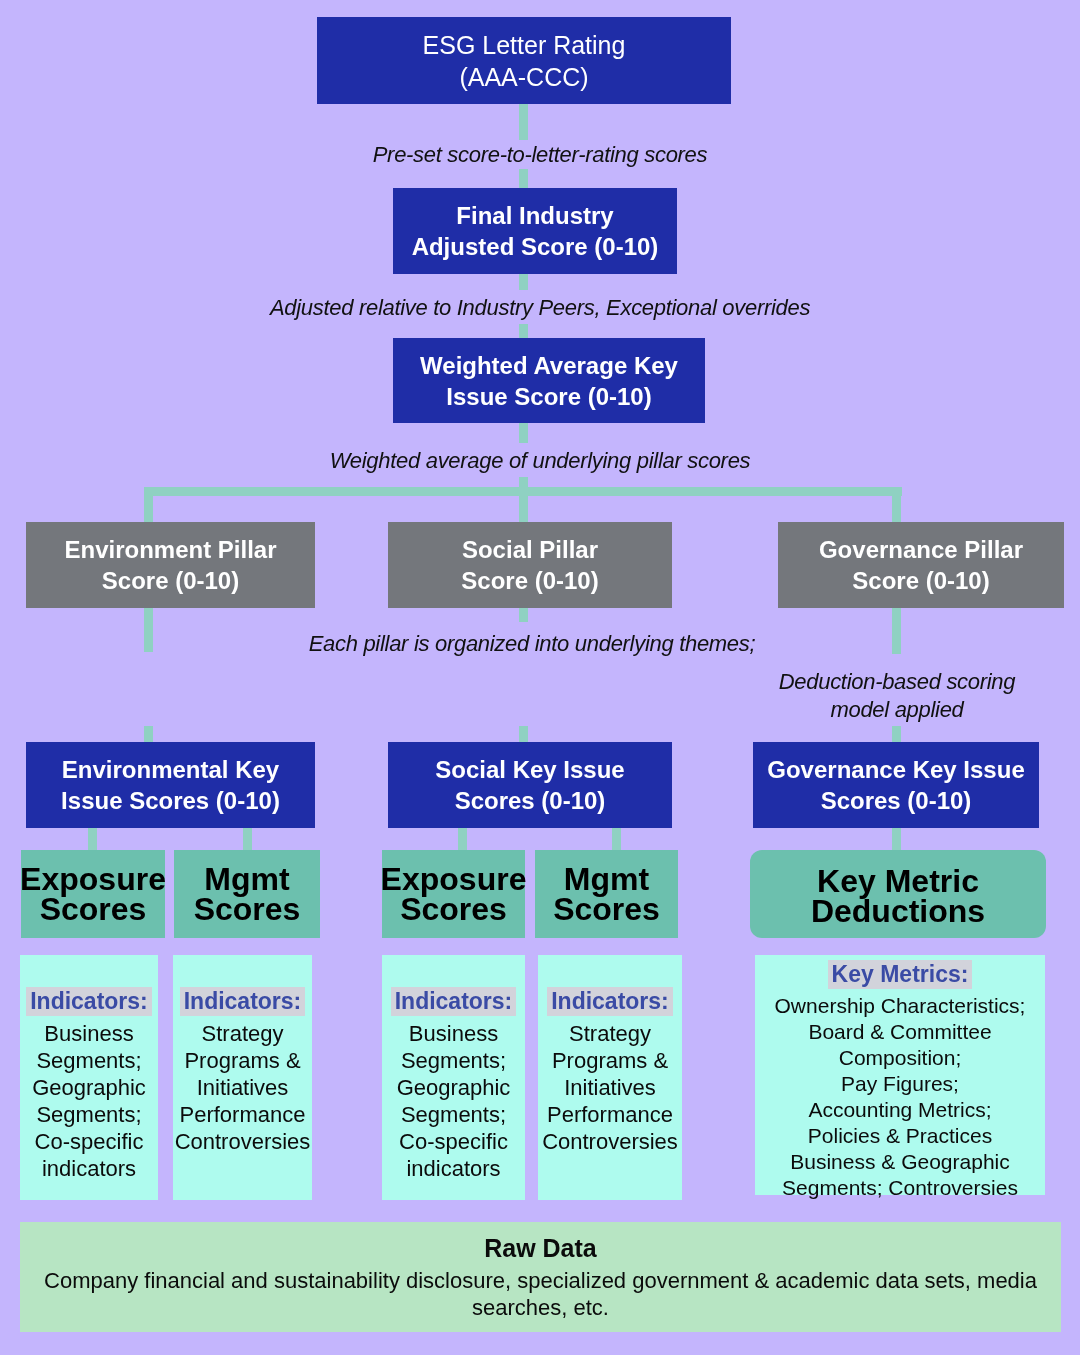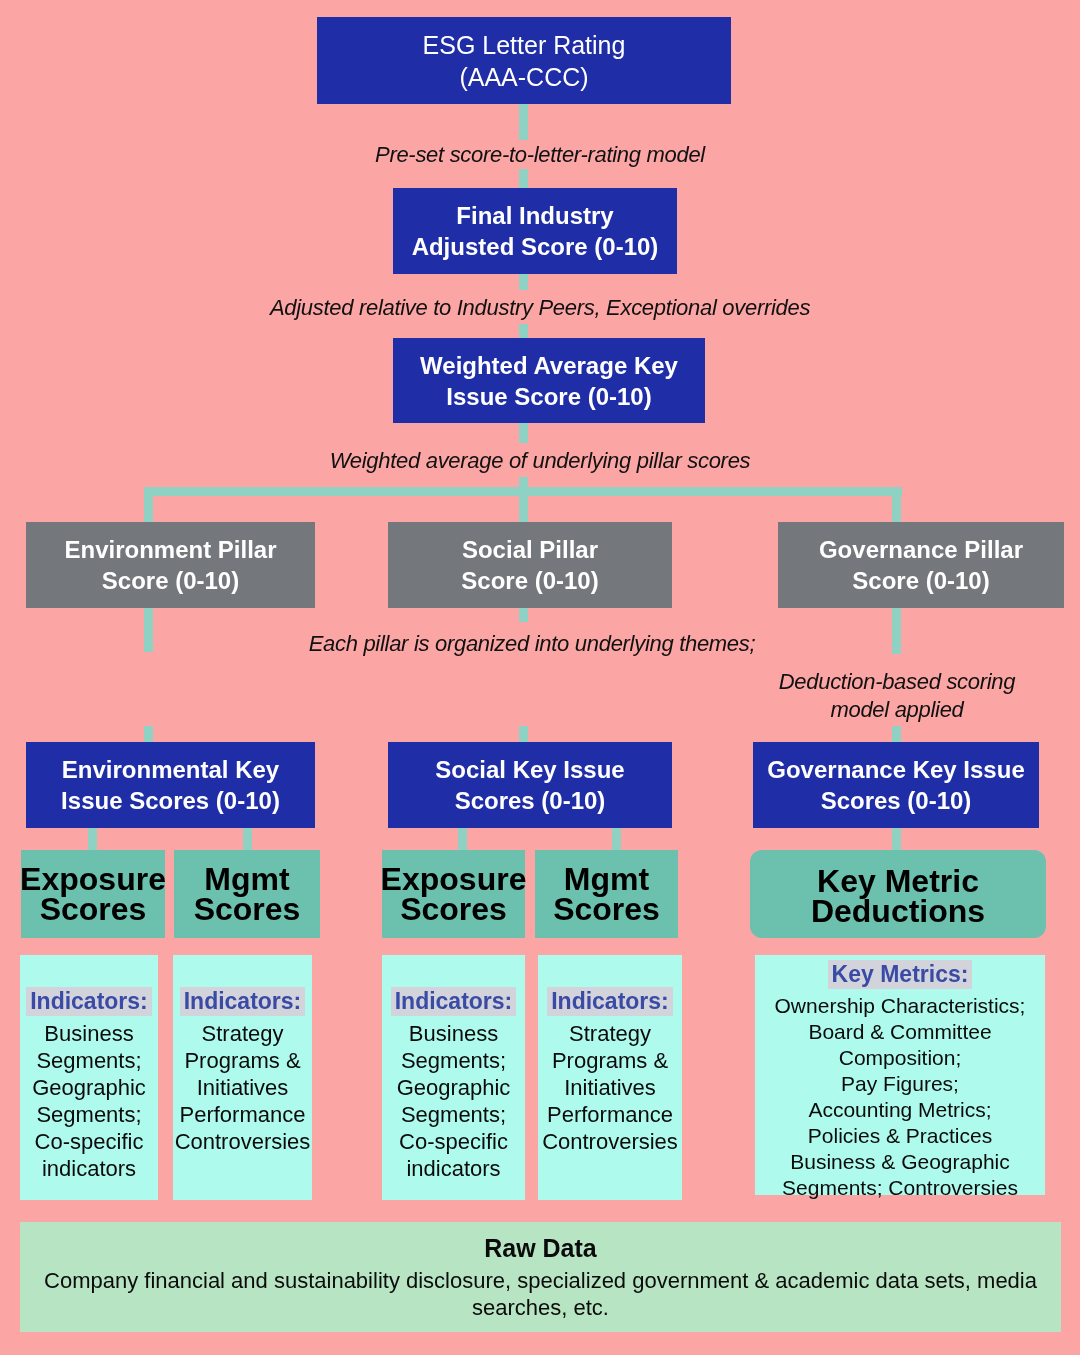--- a/index.html
+++ b/index.html
@@ -7,21 +7,21 @@
     --gray:#74777C;
     --teal-line:#8FD1C2;
     --teal:#6CC0AE;
     --cyan:#AEFBEE;
     --green:#B7E5C3;
     --ind-blue:#3A4BA5;
     --hl:#D2D3DB;
   }
   html,body{margin:0;padding:0;background:#fff;}
   #canvas{
-    position:relative;width:1080px;height:1355px;background:#fca5a5;
+    position:relative;width:1080px;height:1355px;background:#c4b5fd;
     font-family:"Liberation Sans","DejaVu Sans",sans-serif;overflow:hidden;
   }
   .box{
     position:absolute;display:flex;align-items:center;justify-content:center;
     text-align:center;white-space:pre-line;box-sizing:border-box;
   }
   .blue-box{background:var(--blue);color:#ffffff;font-weight:700;font-size:24px;line-height:31px;}
   .blue-box.regular{font-weight:400;font-size:25px;line-height:32px;}
   .gray-box{background:var(--gray);color:#ffffff;font-weight:700;font-size:24px;line-height:31px;}
   .teal-box{background:var(--teal);color:#000000;font-weight:700;font-size:32px;line-height:30px;}
@@ -50,21 +50,21 @@
 </style>
 </head>
 <body>
 
 <div id="canvas">
 
   <div class="box blue-box regular" style="left:317px;top:17px;width:414px;height:87px;">ESG Letter Rating
 (AAA-CCC)</div>
 
   <div class="conn" style="left:519px;top:104px;width:9px;height:36px;"></div>
-  <div class="note" style="left:0px;top:141px;width:1080px;">Pre-set score-to-letter-rating model</div>
+  <div class="note" style="left:0px;top:141px;width:1080px;">Pre-set score-to-letter-rating scores</div>
   <div class="conn" style="left:519px;top:169px;width:9px;height:19px;"></div>
 
   <div class="box blue-box" style="left:393px;top:188px;width:284px;height:86px;">Final Industry
 Adjusted Score (0-10)</div>
 
   <div class="conn" style="left:519px;top:274px;width:9px;height:16px;"></div>
   <div class="note" style="left:0px;top:294px;width:1080px;">Adjusted relative to Industry Peers, Exceptional overrides</div>
   <div class="conn" style="left:519px;top:324px;width:9px;height:14px;"></div>
 
   <div class="box blue-box" style="left:393px;top:338px;width:312px;height:85px;">Weighted Average Key

